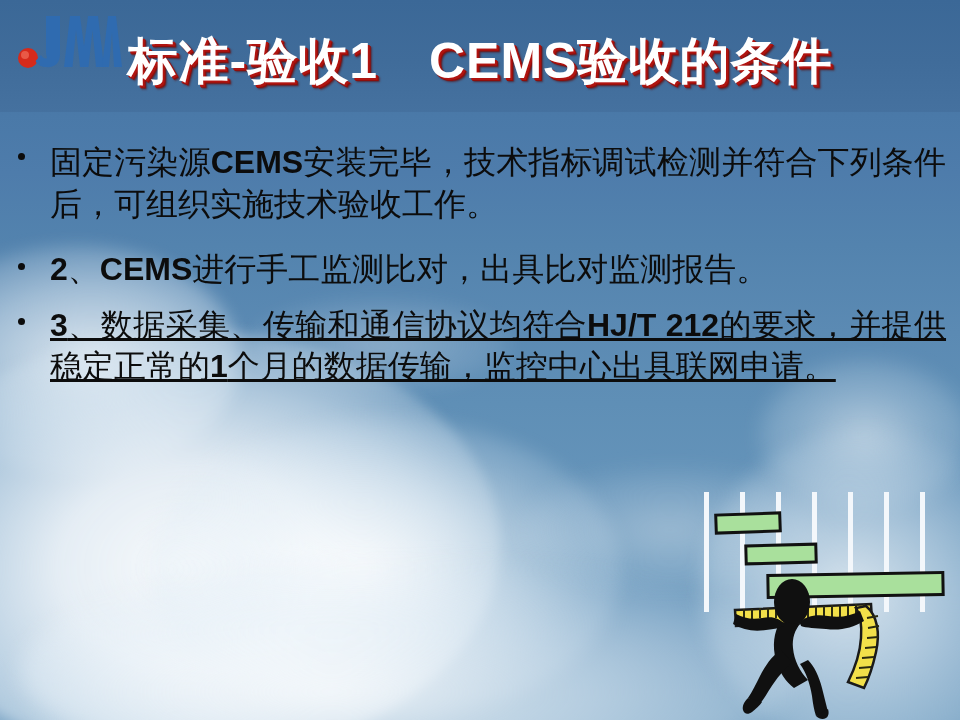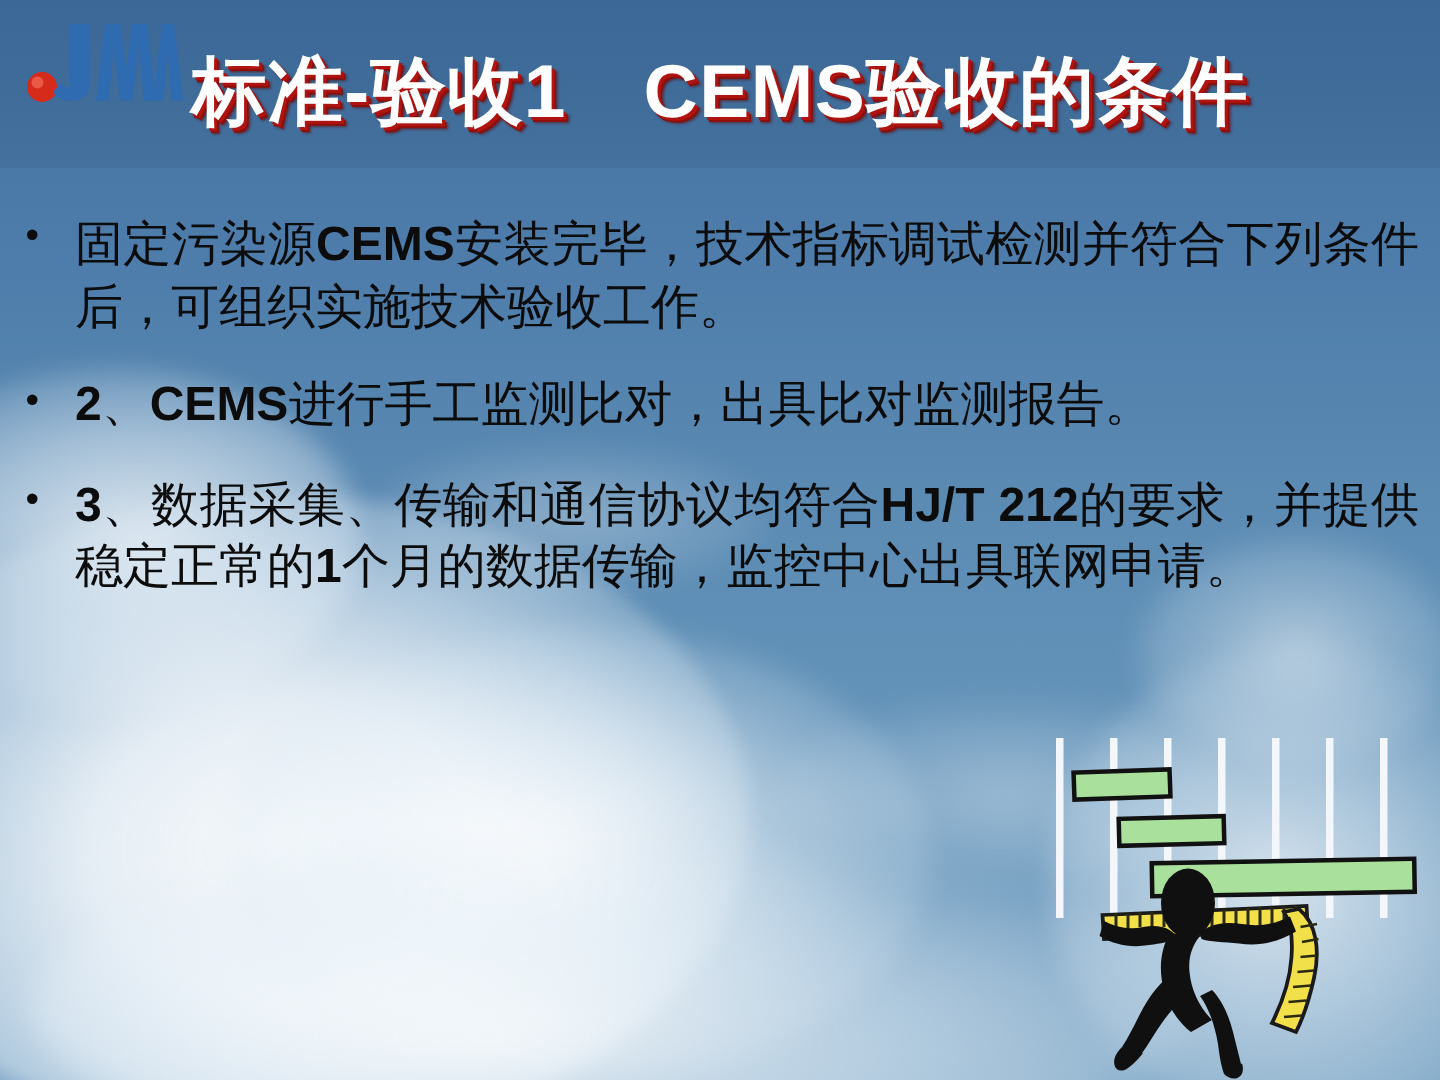--- a/index.html
+++ b/index.html
@@ -201,21 +201,21 @@
   }
   .bullet-row .txt { display: inline; }
   .lat {
     font-family: "Liberation Sans", "DejaVu Sans", sans-serif;
     font-weight: bold;
   }
   .zh { font-family: "Liberation Serif", "DejaVu Serif", serif; }
   .b1 { padding-top: 2px; }
   .b2 { margin-top: 14px; }
   .b3 { margin-top: 24px; }
-  .b4 { margin-top: 25px; }
+  .b4 { margin-top: 14px; text-decoration: underline; }
 
   
   #clipart {
     position: absolute;
     left: 688px;
     top: 492px;
     width: 272px;
     height: 228px;
   }
 </style>

